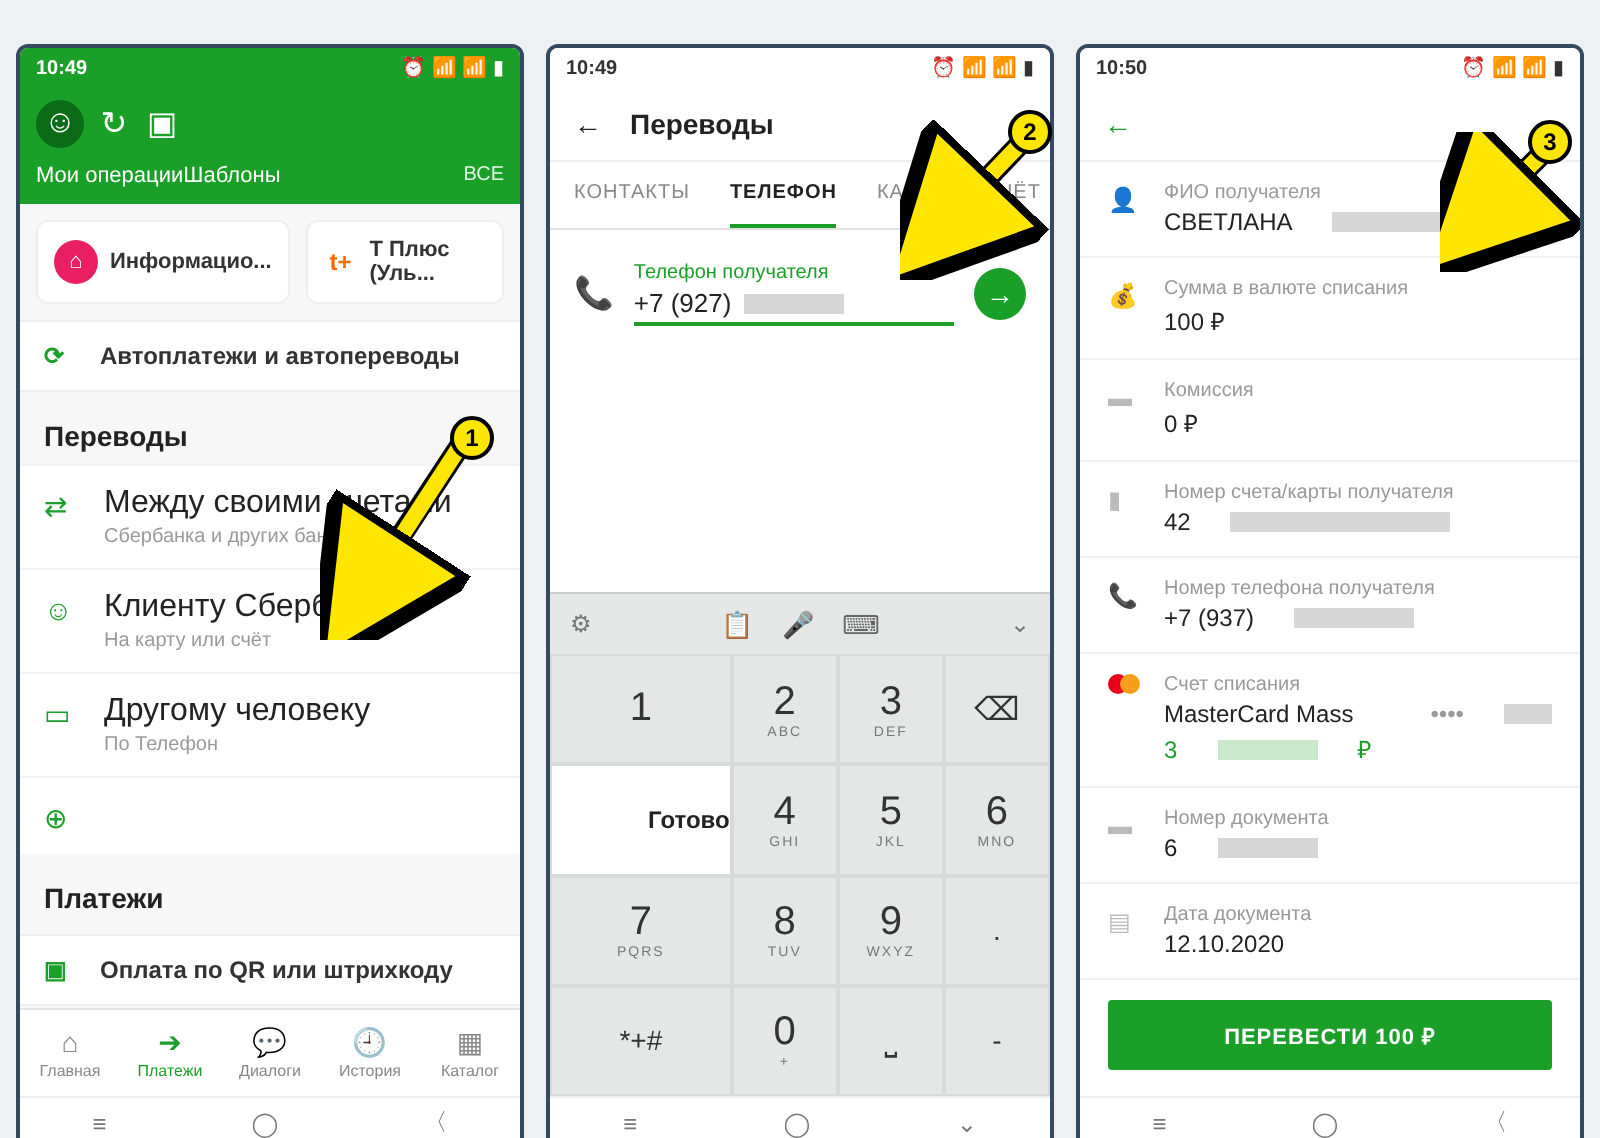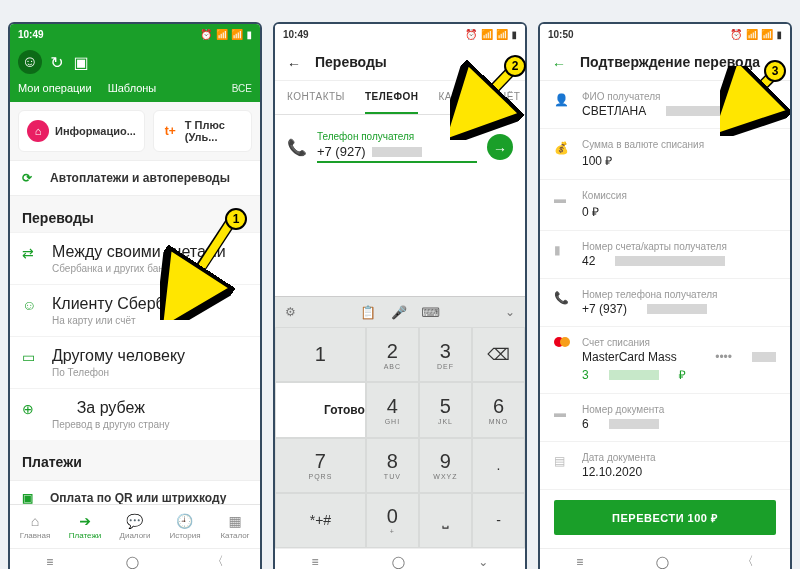--- a/index.html
+++ b/index.html
@@ -32,21 +32,21 @@
 
   
   .androidnav { height:26px; display:flex; justify-content:space-around; align-items:center; color:#777; font-size:12px; border-top:1px solid #eee; }
 
   
   .s1-top { background:var(--green); color:#fff; padding:6px 8px 8px; }
   .s1-searchrow { display:flex; align-items:center; gap:6px; }
   .avatar { width:24px; height:24px; border-radius:50%; background:#0c6b17; display:flex; align-items:center; justify-content:center; }
   .searchbox { flex:1; background:#1cad2c; border-radius:14px; height:24px; display:flex; align-items:center; padding:0 10px; font-size:12px; color:#d2f0d5; }
   .iconbtn { width:18px; height:18px; display:flex; align-items:center; justify-content:center; }
-  .s1-tabs { display:flex; align-items:center; gap:16px; margin-top:8px; font-size:11px; }
+  .s1-tabs { display:flex; margin-top:8px; font-size:11px; }
   .s1-tabs .spacer { flex:1; }
   .s1-tabs .all { font-size:10px; opacity:.9; }
 
   .p1 .body { flex:1; overflow:hidden; background:#f7f7f7; }
   .cards-row { display:flex; gap:8px; padding:8px; }
   .card { flex:1; background:#fff; border:1px solid #eee; border-radius:6px; padding:8px; display:flex; align-items:center; gap:6px; font-size:11px; font-weight:600; color:#333; }
   .card-icon { width:22px; height:22px; border-radius:50%; display:flex; align-items:center; justify-content:center; }
   .card-icon.pink { background:#e91e63; color:#fff; }
   .card-icon.orange { color:#ff6a00; font-weight:bold; font-size:12px; }
 
@@ -170,24 +170,20 @@
       </div>
       <div class="list-item">
         <span class="ic">▭</span>
         <div>
           <div class="li-title">Другому человеку</div>
           <div class="li-sub">По Телефон</div>
         </div>
       </div>
       <div class="list-item">
         <span class="ic">⊕</span>
-        <div>
-          <div class="li-title">За рубеж</div>
-          <div class="li-sub">Перевод в другую страну</div>
-        </div>
       </div>
 
       <div class="section-title">Платежи</div>
 
       <div class="row-link">
         <span class="ic">▣</span>
         <span>Оплата по QR или штрихкоду</span>
       </div>
     </div>
 
@@ -338,21 +334,20 @@
   </div>
 
   <div class="phone p3">
     <div class="status">
       <span class="time">10:50</span>
       <span class="icons">⏰ 📶 📶 ▮</span>
     </div>
 
     <div class="s2-head">
       <span style="color:var(--green)">←</span>
-      <span>Подтверждение перевода</span>
     </div>
 
     <div class="body">
       <div class="conf-row">
         <span class="ic">👤</span>
         <div>
           <div class="conf-label">ФИО получателя</div>
           <div class="conf-val">
               <span>СВЕТЛАНА</span>
               <span class="redact" style="width:90px;"></span>

